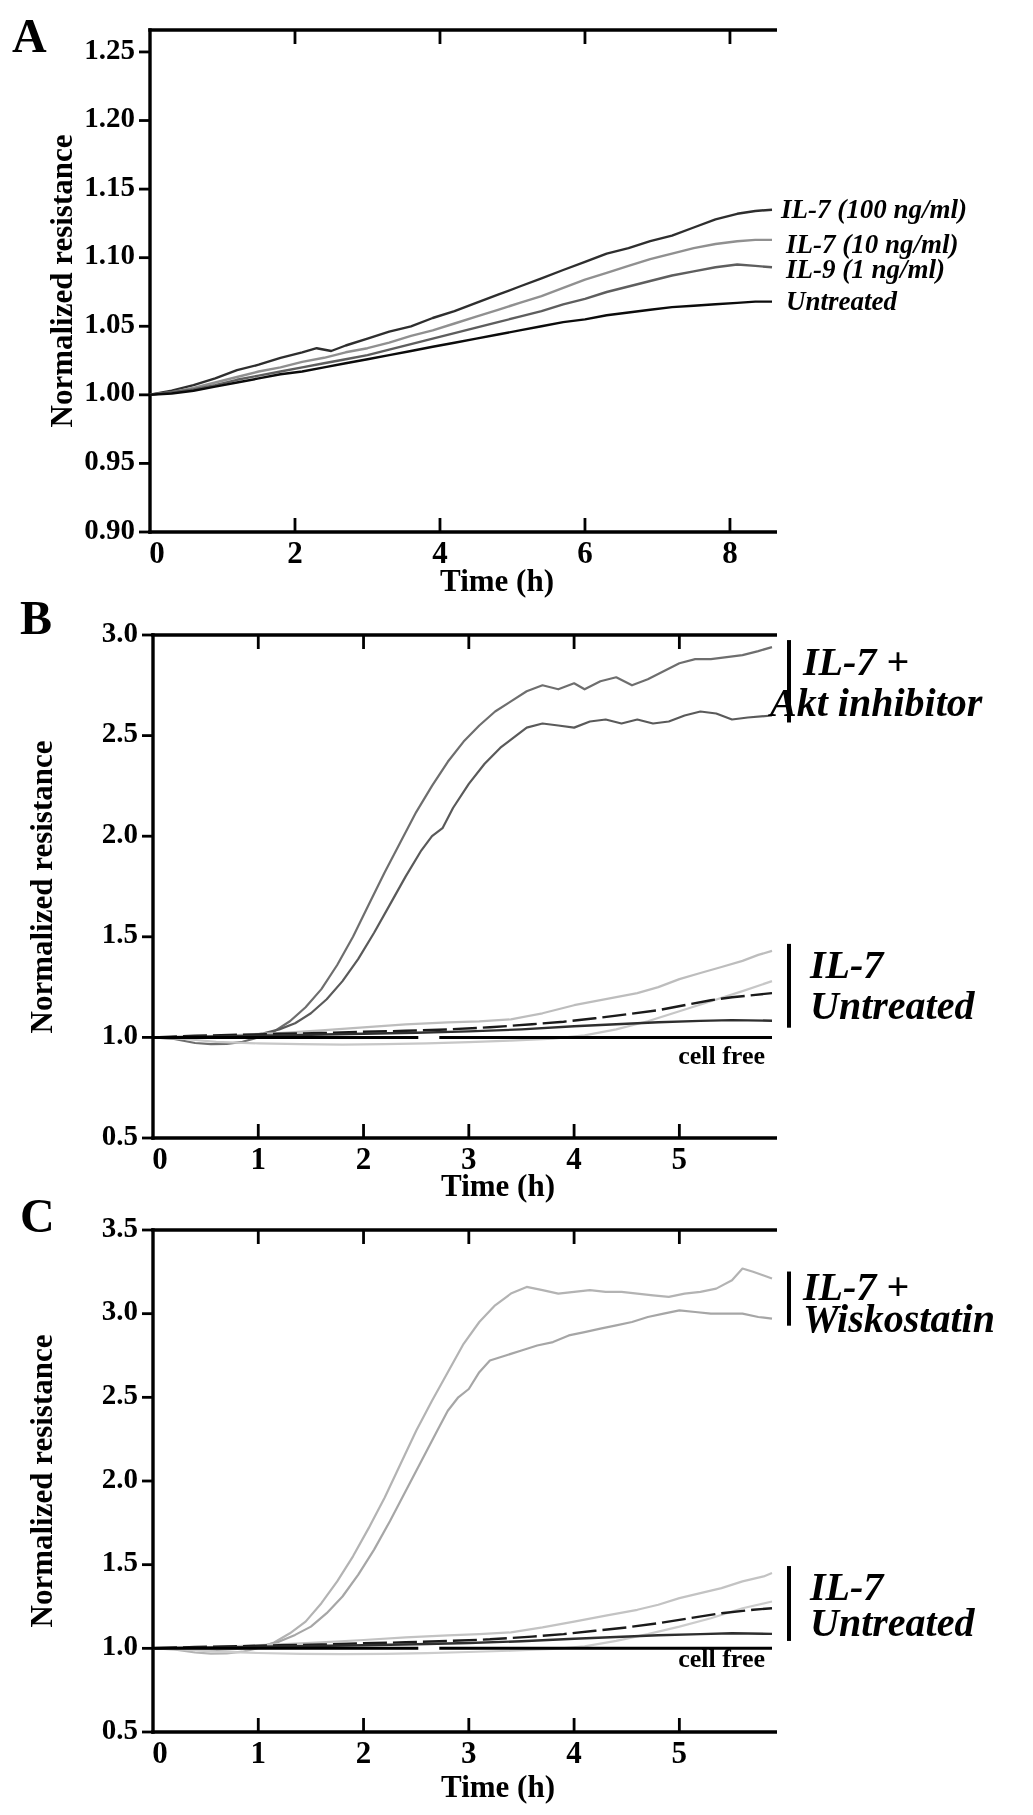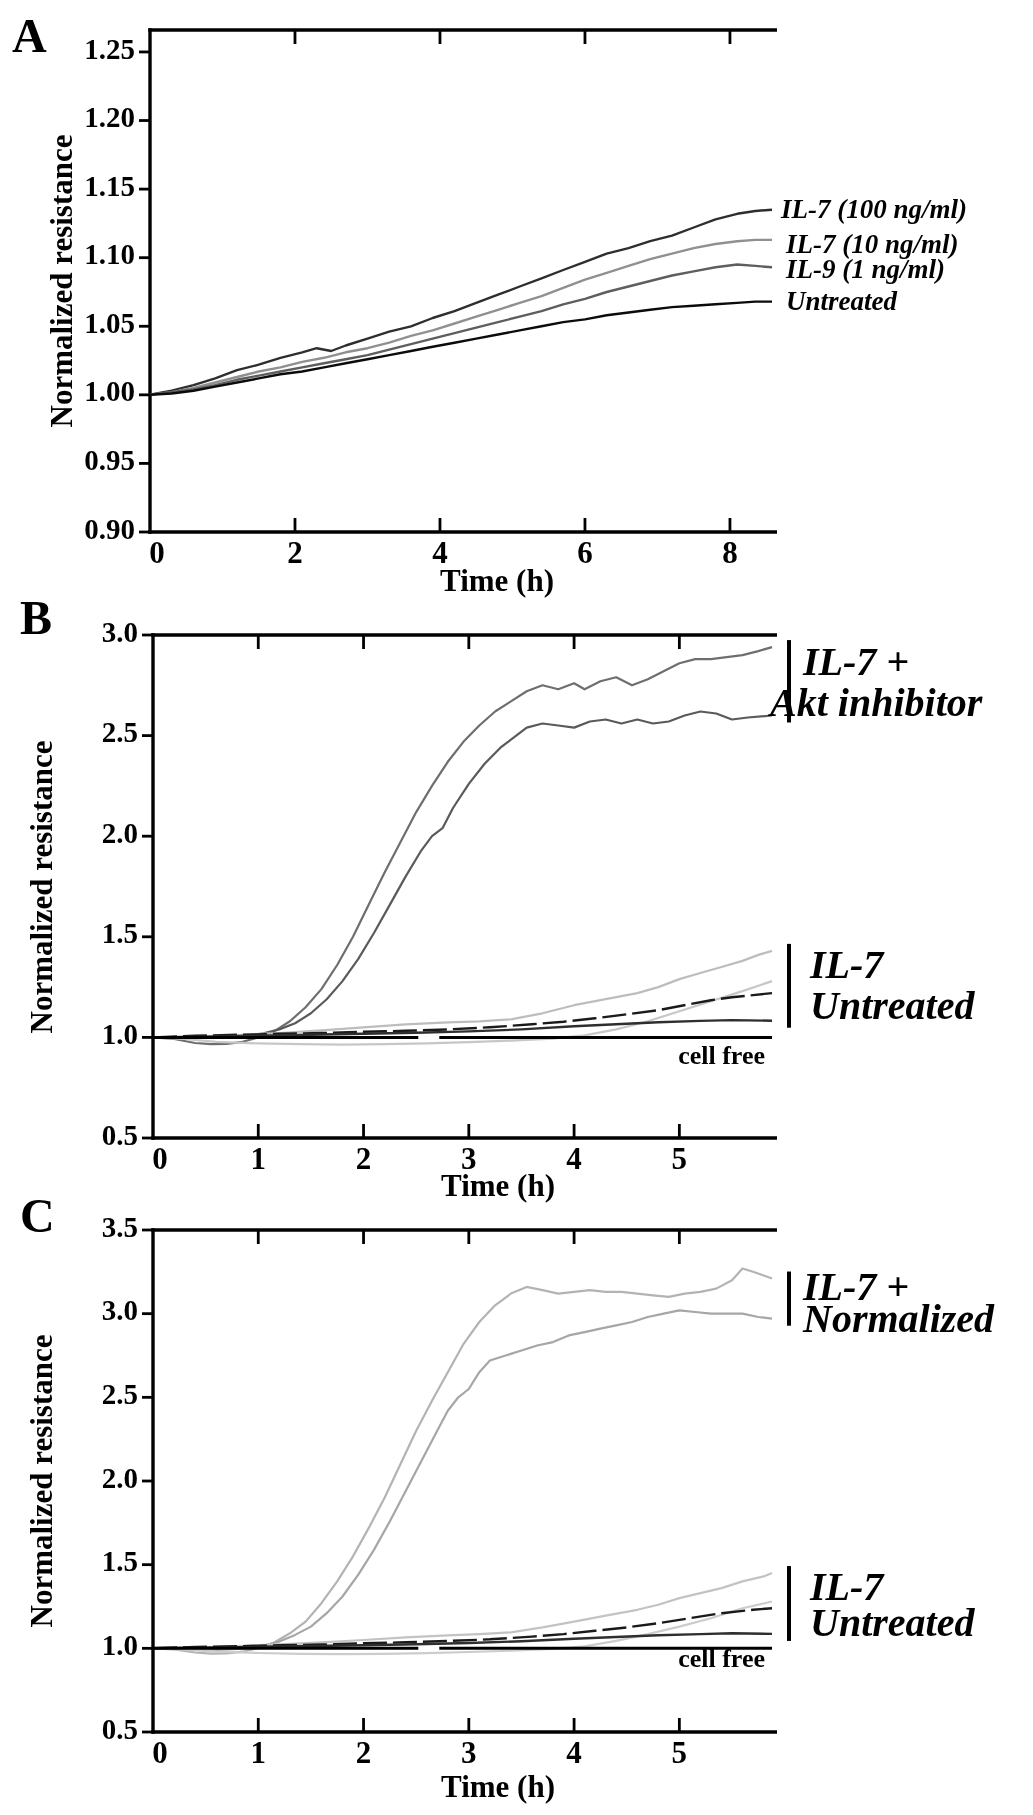--- a/index.html
+++ b/index.html
@@ -165,17 +165,17 @@
   <div class="abs leg leg-a" style="left:786px;top:269px;">IL-9 (1 ng/ml)</div>
   <div class="abs leg leg-a" style="left:786px;top:301px;">Untreated</div>
 
   <div class="abs leg leg-big" style="left:803px;top:661px;">IL-7 +</div>
   <div class="abs leg leg-big" style="left:770px;top:702px;">Akt inhibitor</div>
   <div class="abs leg leg-big" style="left:810px;top:964px;">IL-7</div>
   <div class="abs leg leg-big" style="left:810px;top:1005px;">Untreated</div>
   <div class="abs right-anchor leg-cf" style="right:268px;top:1056px;position:absolute;font-weight:bold;">cell free</div>
 
   <div class="abs leg leg-big" style="left:803px;top:1286px;">IL-7 +</div>
-  <div class="abs leg leg-big" style="left:803px;top:1318px;">Normalized</div>
+  <div class="abs leg leg-big" style="left:803px;top:1318px;">Wiskostatin</div>
   <div class="abs leg leg-big" style="left:810px;top:1586px;">IL-7</div>
   <div class="abs leg leg-big" style="left:810px;top:1622px;">Untreated</div>
   <div class="abs right-anchor leg-cf" style="right:268px;top:1659px;position:absolute;font-weight:bold;">cell free</div>
 </div>
 
 </body></html>

